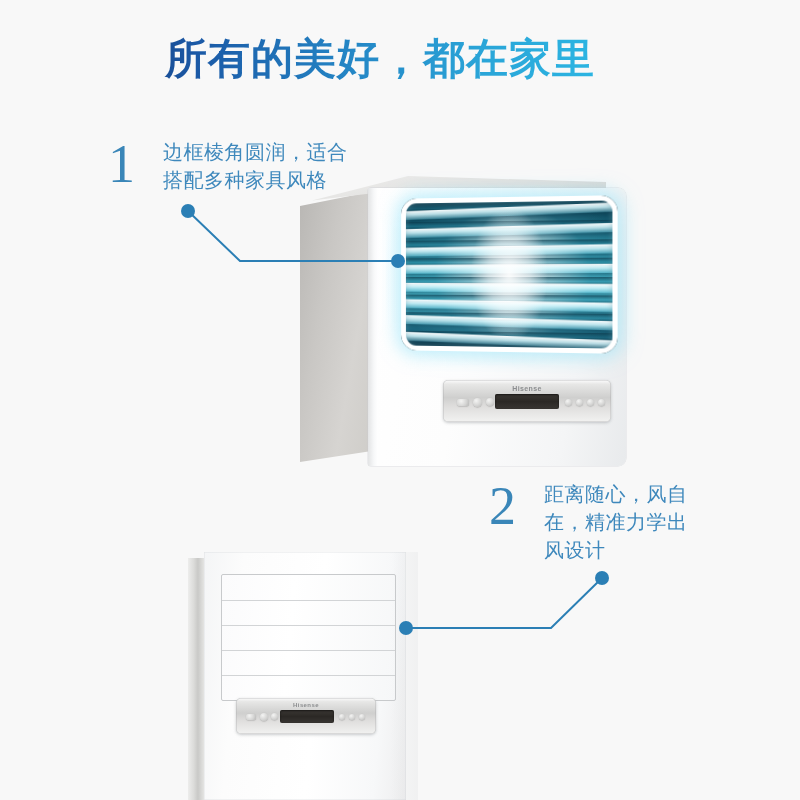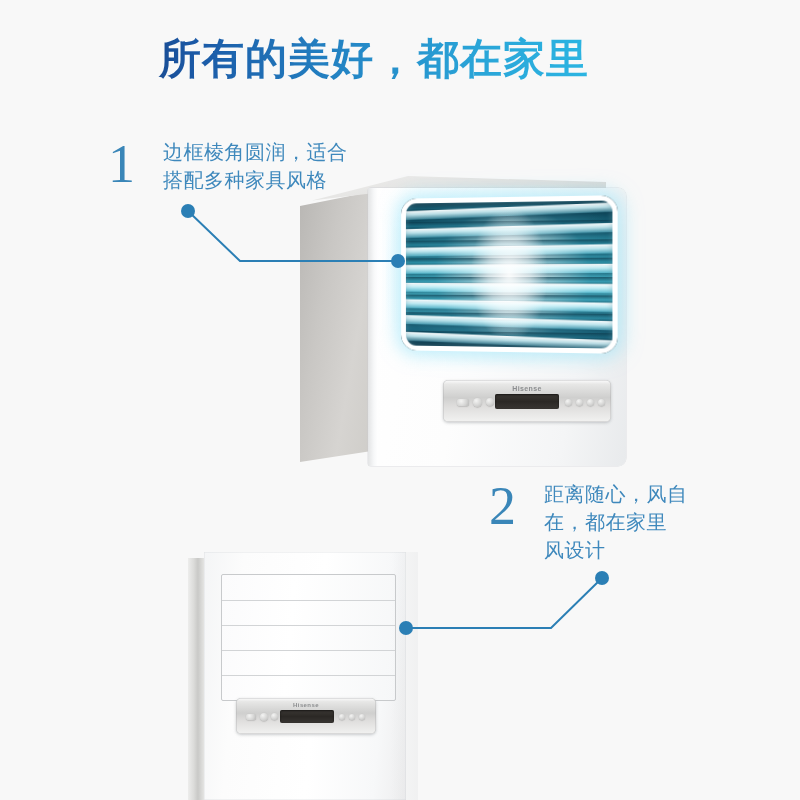--- a/index.html
+++ b/index.html
@@ -37,20 +37,21 @@
         #14306b 0%,
         #14306b 9%,
         #1b59a6 26%,
         #2487c6 47%,
         #2aa5d8 64%,
         #2cb8e4 82%,
         #2fc1e8 100%);
     -webkit-background-clip: text;
     background-clip: text;
     color: transparent;
+    padding-left: 6px;
     -webkit-text-fill-color: transparent;
   }
 
   
   .callout {
     position: absolute;
     display: flex;
     align-items: flex-start;
   }
   .callout-num {
@@ -365,17 +366,17 @@
 
   <div class="callout" style="left:108px;top:138px;">
     <div class="callout-num">1</div>
     <div class="callout-text">边框棱角圆润，适合
 搭配多种家具风格</div>
   </div>
 
   <div class="callout" style="left:489px;top:480px;">
     <div class="callout-num">2</div>
     <div class="callout-text">距离随心，风自
-在，都在家里
+在，精准力学出
 风设计</div>
   </div>
 
 </div>
 
 </body></html>

